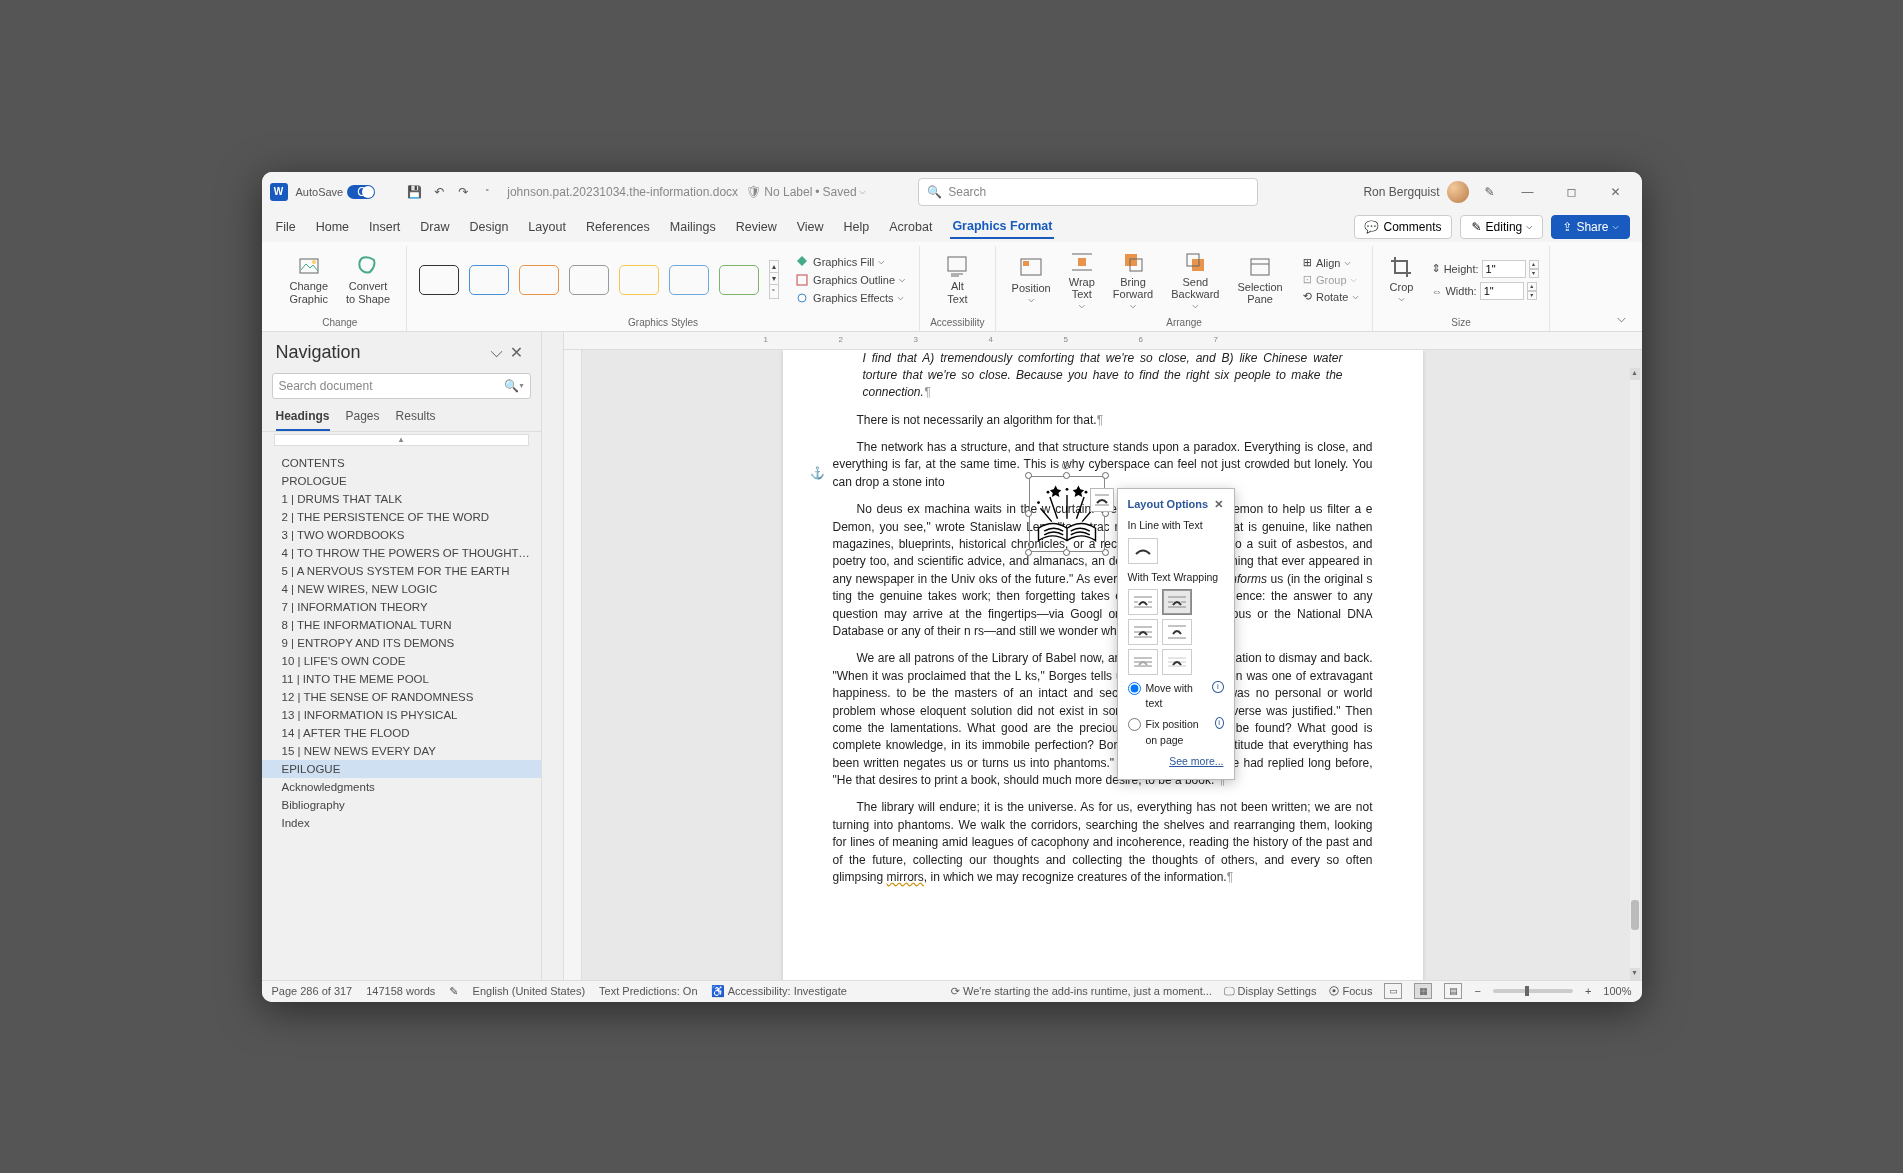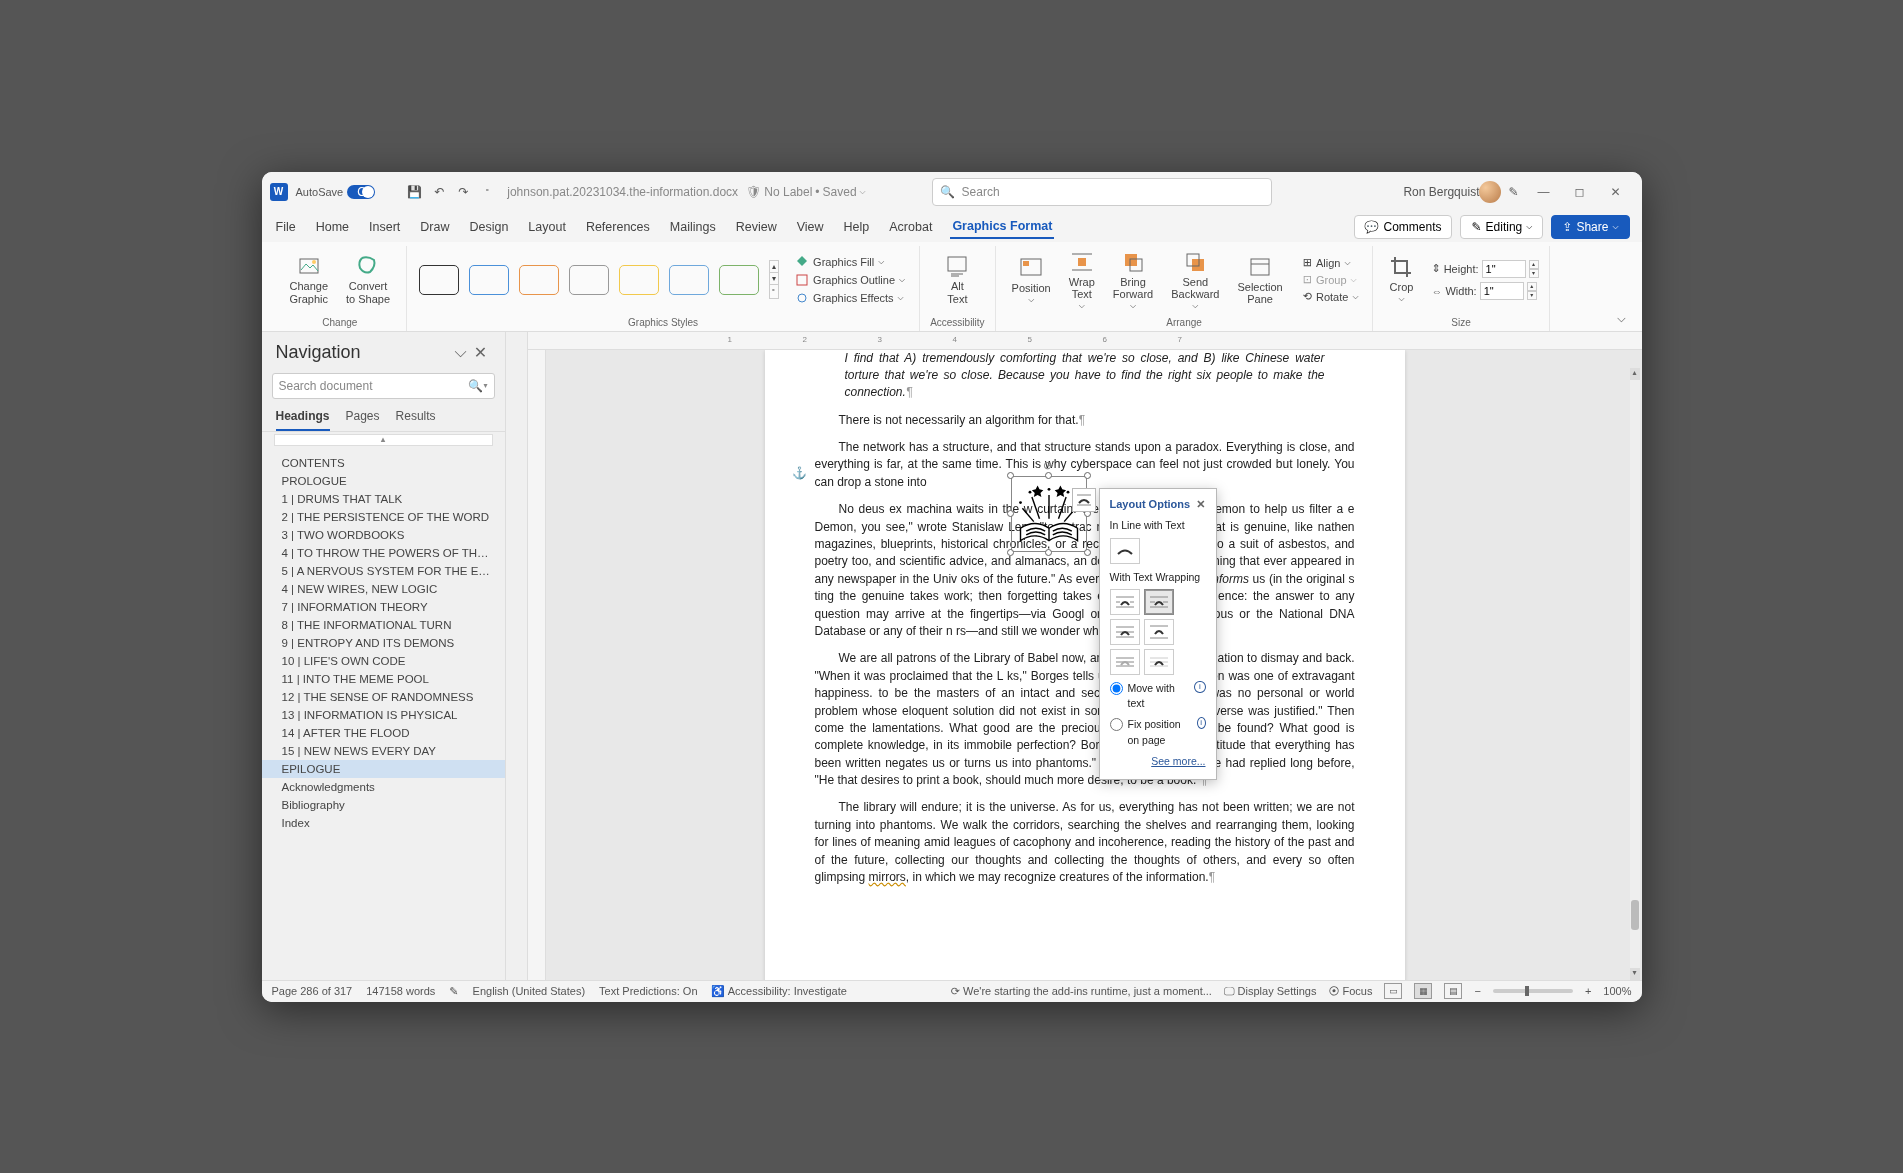--- a/index.html
+++ b/index.html
@@ -8,21 +8,21 @@
 
 .titlebar { height: 40px; display: flex; align-items: center; padding: 0 8px; background: #f4f4f4; font-size: 12px; color: #555; }
 .word-icon { width: 18px; height: 18px; background: #185abd; color: #fff; font-size: 10px; font-weight: bold; display: flex; align-items: center; justify-content: center; border-radius: 3px; margin-right: 8px; }
 .autosave-toggle { display: flex; align-items: center; gap: 4px; margin-right: 8px; font-size: 11px; }
 .toggle-switch { width: 28px; height: 14px; background: #185abd; border-radius: 8px; position: relative; }
 .toggle-switch::after { content: ""; position: absolute; right: 1px; top: 1px; width: 12px; height: 12px; background: #fff; border-radius: 50%; }
 .tb-btn { width: 24px; height: 24px; display: flex; align-items: center; justify-content: center; color: #555; cursor: pointer; border-radius: 3px; }
 .doc-name { color: #888; margin: 0 8px; }
 .no-label { color: #888; display: flex; align-items: center; gap: 3px; }
 .search-box { flex: 0 0 340px; height: 28px; background: #fff; border: 1px solid #ccc; border-radius: 4px; margin: 0 auto; display: flex; align-items: center; padding: 0 8px; color: #888; gap: 6px; }
-.tb-right { display: flex; align-items: center; gap: 0; margin-left: auto; }
+.tb-right { display: flex; align-items: center; gap: 8px; margin-left: auto; }
 .avatar { width: 22px; height: 22px; border-radius: 50%; background: radial-gradient(circle at 30% 30%, #f4c99b, #b97c4a); }
 .win-btn { width: 36px; height: 28px; display: flex; align-items: center; justify-content: center; color: #666; cursor: pointer; }
 
 .tabs { height: 30px; display: flex; align-items: center; padding: 0 12px; gap: 16px; background: #f4f4f4; font-size: 12.5px; }
 .tab { color: #444; cursor: pointer; padding: 4px 2px; }
 .tab.active { color: #185abd; border-bottom: 2px solid #185abd; font-weight: 600; }
 .tabs-right { margin-left: auto; display: flex; gap: 8px; }
 .pill-btn { height: 24px; padding: 0 10px; border: 1px solid #ccc; border-radius: 4px; display: flex; align-items: center; gap: 4px; font-size: 12px; cursor: pointer; background: #fff; }
 .pill-btn.share { background: #185abd; color: #fff; border-color: #185abd; }
 
@@ -35,21 +35,21 @@
 .shape-thumb { width: 40px; height: 30px; border: 1.5px solid; border-radius: 5px; margin: 2px; cursor: pointer; }
 .small-row { display: flex; align-items: center; gap: 4px; padding: 1px 4px; cursor: pointer; }
 .small-row svg { width: 14px; height: 14px; }
 .size-input { width: 44px; height: 18px; border: 1px solid #ccc; font-size: 11px; padding: 0 3px; }
 .spinner { width: 10px; display: flex; flex-direction: column; }
 .spinner div { height: 9px; border: 1px solid #ccc; font-size: 6px; text-align: center; line-height: 7px; cursor: pointer; }
 .ribbon-caret { position: absolute; right: 16px; bottom: 6px; color: #666; cursor: pointer; }
 
 .body { flex: 1; display: flex; overflow: hidden; background: #e8e8e8; }
 
-.nav-pane { width: 244px; background: #f0f0f0; border-right: 1px solid #ddd; display: flex; flex-direction: column; }
+.nav-pane { width: 280px; background: #f0f0f0; border-right: 1px solid #ddd; display: flex; flex-direction: column; }
 .nav-header { padding: 10px 14px 6px; display: flex; align-items: center; }
 .nav-title { font-size: 18px; color: #333; flex: 1; }
 .nav-hbtn { width: 20px; height: 20px; display: flex; align-items: center; justify-content: center; color: #666; cursor: pointer; }
 .nav-search { margin: 4px 10px; height: 26px; background: #fff; border: 1px solid #ccc; border-radius: 3px; display: flex; align-items: center; padding: 0 6px; font-size: 12px; color: #888; }
 .nav-tabs { display: flex; gap: 16px; padding: 6px 14px 0; font-size: 12px; border-bottom: 1px solid #ddd; }
 .nav-tab { padding-bottom: 6px; cursor: pointer; color: #555; }
 .nav-tab.active { color: #404040; border-bottom: 2px solid #185abd; font-weight: 700; }
 .nav-list { flex: 1; overflow-y: auto; padding: 6px 0; }
 .nav-collapse { margin: 2px 12px; height: 12px; background: #fff; border: 1px solid #ddd; text-align: center; font-size: 9px; color: #888; cursor: pointer; line-height: 9px; }
 .nav-item { padding: 3px 10px 3px 20px; font-size: 11.5px; color: #444; cursor: pointer; white-space: nowrap; overflow: hidden; text-overflow: ellipsis; }

